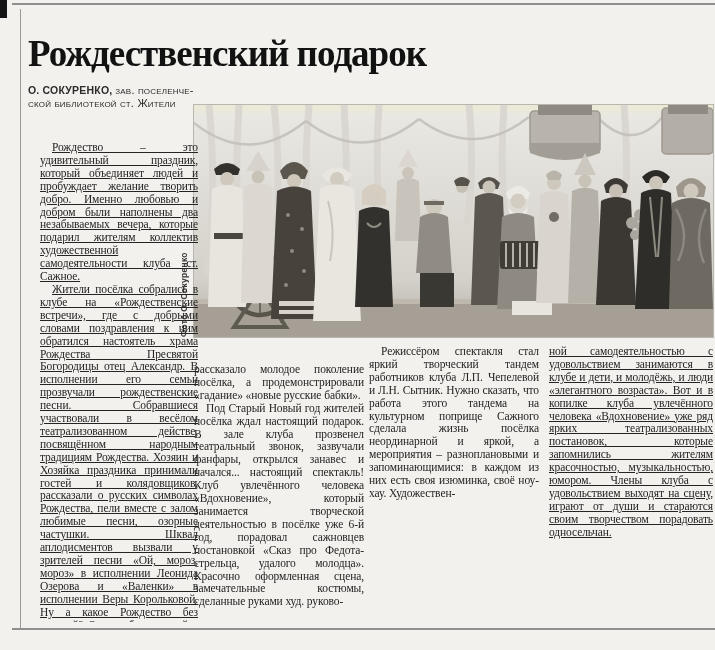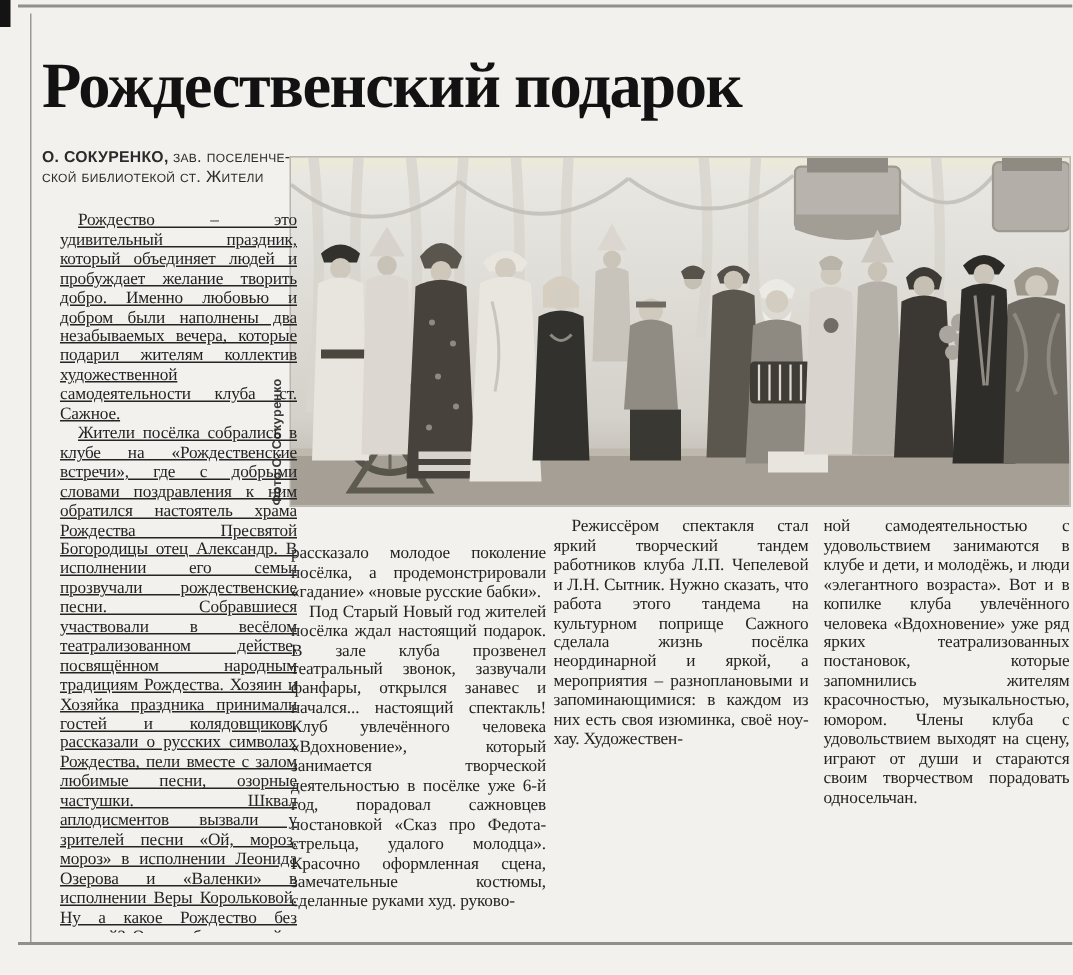--- a/index.html
+++ b/index.html
@@ -11,24 +11,24 @@
   }
   
   .corner-bar{position:absolute;left:0;top:0;width:7px;height:18px;background:#141414;}
   .rule-top{position:absolute;left:12px;top:3px;width:703px;height:2px;background:#8f8f8f;}
   .rule-bottom{position:absolute;left:12px;top:628px;width:703px;height:2px;background:#8f8f8f;}
   .rule-left{position:absolute;left:20px;top:9px;width:1px;height:620px;background:#9a9a98;}
 
   .headline{
     position:absolute;left:28px;top:6px;width:670px;
     font-family:"Liberation Serif", serif;font-weight:bold;
-    font-size:43px;line-height:46px;letter-spacing:-1px;color:#121212;
+    font-size:37px;line-height:46px;letter-spacing:-1px;color:#121212;
   }
   .byline{
-    position:absolute;left:28px;top:99px;width:170px;
+    position:absolute;left:28px;top:84px;width:170px;
     font-family:"Liberation Sans", sans-serif;
     font-size:10.5px;line-height:12.5px;color:#2b2b2b;
   }
   .byline .name{font-weight:bold;letter-spacing:0.2px;}
   .byline .sc{font-variant:small-caps;font-size:11px;letter-spacing:0.2px;}
 
   .photo{
     position:absolute;left:194px;top:105px;width:519px;height:232px;
     background:#cfccc6;outline:1px solid #b9b6b0;
   }
@@ -44,21 +44,21 @@
     position:absolute;overflow:hidden;
     font-size:11.5px;line-height:12.9px;text-align:justify;
     letter-spacing:-0.1px;
     -webkit-hyphens:auto;hyphens:auto;
   }
   .col p{margin:0;}
   .col p.ind{text-indent:12px;}
   .col-1{left:40px; top:141px;width:158px;height:481px;text-decoration:underline;}
   .col-2{left:194px;top:363px;width:170px;height:277px;}
   .col-3{left:369px;top:345px;width:170px;height:277px;}
-  .col-4{left:549px;top:345px;width:164px;height:277px;}
+  .col-4{left:549px;top:345px;width:164px;height:277px;text-decoration:underline;}
 </style>
 </head>
 <body>
 
 <div class="corner-bar"></div>
 <div class="rule-top"></div>
 <div class="rule-left"></div>
 <div class="rule-bottom"></div>
 
 <h1 class="headline"><span>Рождественский подарок</span><br></h1>

